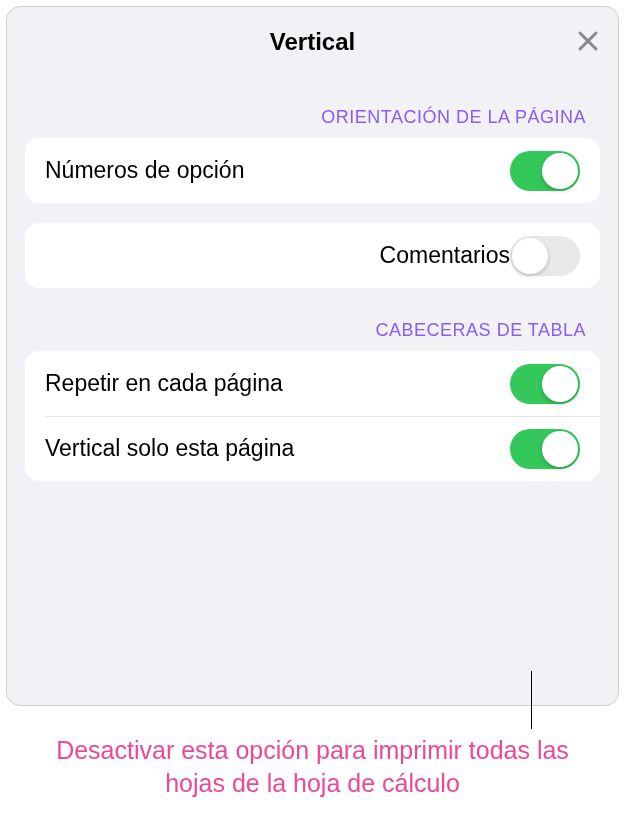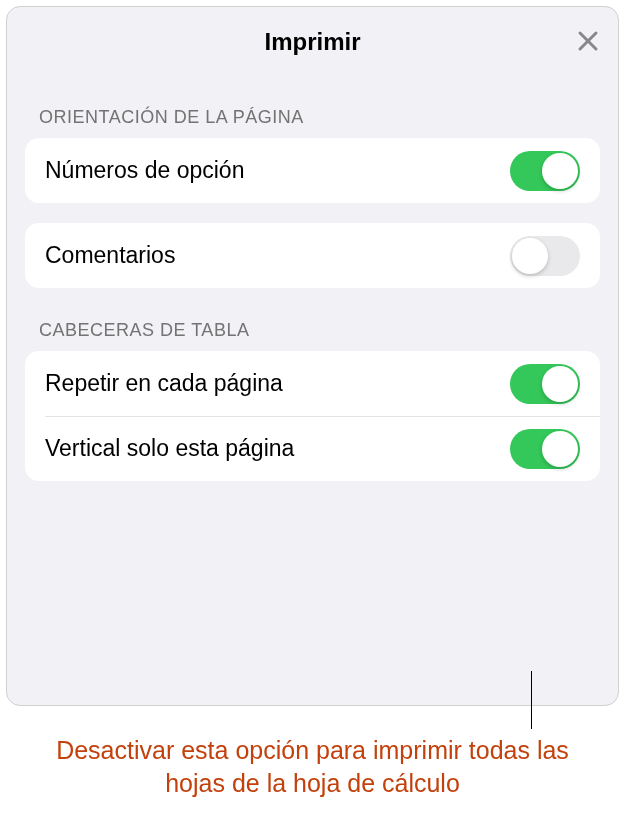--- a/index.html
+++ b/index.html
@@ -46,36 +46,38 @@
     }
     .close-btn svg {
       width: 24px;
       height: 24px;
     }
     .content {
       padding: 0 18px;
     }
     .section-header {
       font-size: 18px;
-      color: #737373;
+      color: #8b5cf6;
       letter-spacing: 0.5px;
       text-transform: uppercase;
       padding: 40px 14px 10px 14px;
+      text-align: right;
     }
     .section-header.tight {
       padding-top: 32px;
     }
     .group {
       background: #fff;
       border-radius: 14px;
       overflow: hidden;
       margin-bottom: 20px;
     }
     .group.no-margin {
       margin-bottom: 0;
+      text-align: right;
     }
     .row {
       min-height: 65px;
       display: flex;
       align-items: center;
       padding: 0 20px;
       position: relative;
     }
     .row + .row::before {
       content: "";
@@ -138,30 +140,30 @@
       top: 671px;
       height: 58px;
     }
     .callout-text {
       position: absolute;
       top: 734px;
       left: 40px;
       right: 40px;
       font-size: 25px;
       text-align: center;
-      color: #c2410c;
+      color: #ec4899;
       line-height: 1.3;
     }
   </style>
 </head>
 <body>
 
 <div class="panel">
   <div class="header">
-    <div class="title">Imprimir</div>
+    <div class="title">Vertical</div>
     <div class="close-btn">
       <svg viewBox="0 0 24 24">
         <line x1="4" y1="4" x2="20" y2="20" stroke="#888" stroke-width="3" stroke-linecap="round"></line>
         <line x1="20" y1="4" x2="4" y2="20" stroke="#888" stroke-width="3" stroke-linecap="round"></line>
       </svg>
     </div>
   </div>
 
   <div class="content">
 

